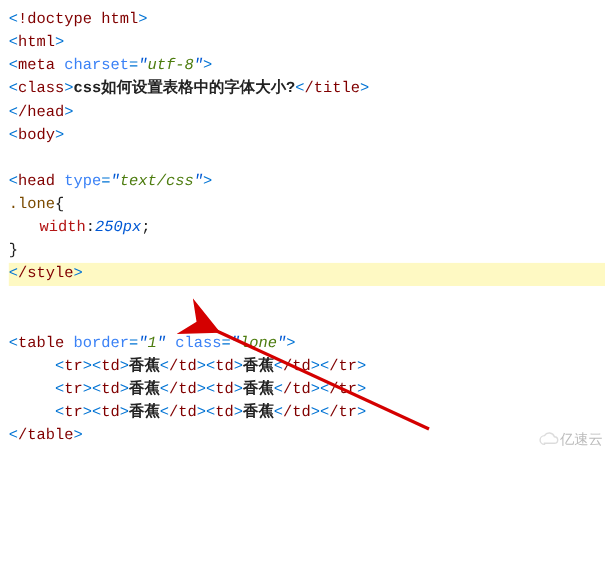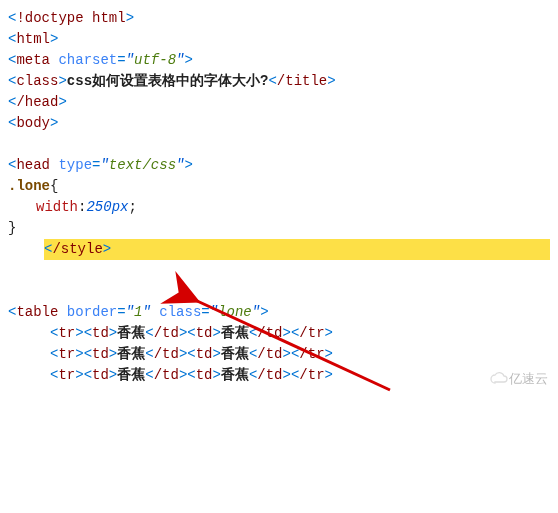--- a/index.html
+++ b/index.html
@@ -8,29 +8,29 @@
     font-family: Consolas, "Courier New", monospace;
     font-size: 14px;
     line-height: 1.5;
     color: #333;
     background: #fff;
     position: relative;
     width: 558px;
     box-sizing: border-box;
   }
   .line { white-space: pre; }
-  .hl { background: #fde047; display: block; margin-left: 36px; }
+  .hl { background: #fef9c3; display: block; }
   .tag-angle { color: #0073d4; }
   .tag-name  { color: #800000; }
   .attr-name { color: #3b82f6; }
   .attr-eq   { color: #0073d4; }
   .attr-val  { color: #4d7c0f; font-style: italic; }
   .attr-quote{ color: #0058d4; font-style: italic; }
   .text      { color: #222; font-weight: bold; }
-  .sel       { color: #7a4a00; font-weight: bold; }
+  .sel       { color: #7a4a00; }
   .brace     { color: #222; }
   .prop      { color: #b31515; margin-top: 20px; }
   .valnum    { color: #0058d4; font-style: italic; }
   .colon     { color: #222; }
   .semi      { color: #222; }
   .indent1 { padding-left: 28px; display:inline-block;}
   .indent2 { padding-left: 42px; display:inline-block;}
   .arrow-layer {
     position: absolute;
     left: 0; top: 0;
@@ -84,20 +84,21 @@
 <div class="line">&nbsp;</div>
 
 <div class="line"><span class="tag-angle">&lt;</span><span class="tag-name">table</span> <span class="attr-name">border</span><span class="attr-eq">=</span><span class="attr-quote">"</span><span class="attr-val">1</span><span class="attr-quote">"</span> <span class="attr-name">class</span><span class="attr-eq">=</span><span class="attr-quote">"</span><span class="attr-val">lone</span><span class="attr-quote">"</span><span class="tag-angle">&gt;</span></div>
 
 <div class="line"><span class="indent2"></span><span class="tag-angle">&lt;</span><span class="tag-name">tr</span><span class="tag-angle">&gt;</span><span class="tag-angle">&lt;</span><span class="tag-name">td</span><span class="tag-angle">&gt;</span><span class="text">香蕉</span><span class="tag-angle">&lt;</span><span class="tag-name">/td</span><span class="tag-angle">&gt;</span><span class="tag-angle">&lt;</span><span class="tag-name">td</span><span class="tag-angle">&gt;</span><span class="text">香蕉</span><span class="tag-angle">&lt;</span><span class="tag-name">/td</span><span class="tag-angle">&gt;</span><span class="tag-angle">&lt;</span><span class="tag-name">/tr</span><span class="tag-angle">&gt;</span></div>
 
 <div class="line"><span class="indent2"></span><span class="tag-angle">&lt;</span><span class="tag-name">tr</span><span class="tag-angle">&gt;</span><span class="tag-angle">&lt;</span><span class="tag-name">td</span><span class="tag-angle">&gt;</span><span class="text">香蕉</span><span class="tag-angle">&lt;</span><span class="tag-name">/td</span><span class="tag-angle">&gt;</span><span class="tag-angle">&lt;</span><span class="tag-name">td</span><span class="tag-angle">&gt;</span><span class="text">香蕉</span><span class="tag-angle">&lt;</span><span class="tag-name">/td</span><span class="tag-angle">&gt;</span><span class="tag-angle">&lt;</span><span class="tag-name">/tr</span><span class="tag-angle">&gt;</span></div>
 
 <div class="line"><span class="indent2"></span><span class="tag-angle">&lt;</span><span class="tag-name">tr</span><span class="tag-angle">&gt;</span><span class="tag-angle">&lt;</span><span class="tag-name">td</span><span class="tag-angle">&gt;</span><span class="text">香蕉</span><span class="tag-angle">&lt;</span><span class="tag-name">/td</span><span class="tag-angle">&gt;</span><span class="tag-angle">&lt;</span><span class="tag-name">td</span><span class="tag-angle">&gt;</span><span class="text">香蕉</span><span class="tag-angle">&lt;</span><span class="tag-name">/td</span><span class="tag-angle">&gt;</span><span class="tag-angle">&lt;</span><span class="tag-name">/tr</span><span class="tag-angle">&gt;</span></div>
 
+<div class="line"><span class="tag-angle">&lt;</span><span class="tag-name">/table</span><span class="tag-angle">&gt;</span></div>
 
 </div>
 
 <svg class="arrow-layer" width="558" height="513">
   <defs>
     <marker id="ah" markerWidth="12" markerHeight="12" refX="2" refY="6" orient="auto">
       <path d="M12,0 L0,6 L12,12 L8,6 Z" fill="#d40000"></path>
     </marker>
   </defs>
   <line x1="390" y1="390" x2="195" y2="300" stroke="#d40000" stroke-width="3" marker-end="url(#ah)"></line>

